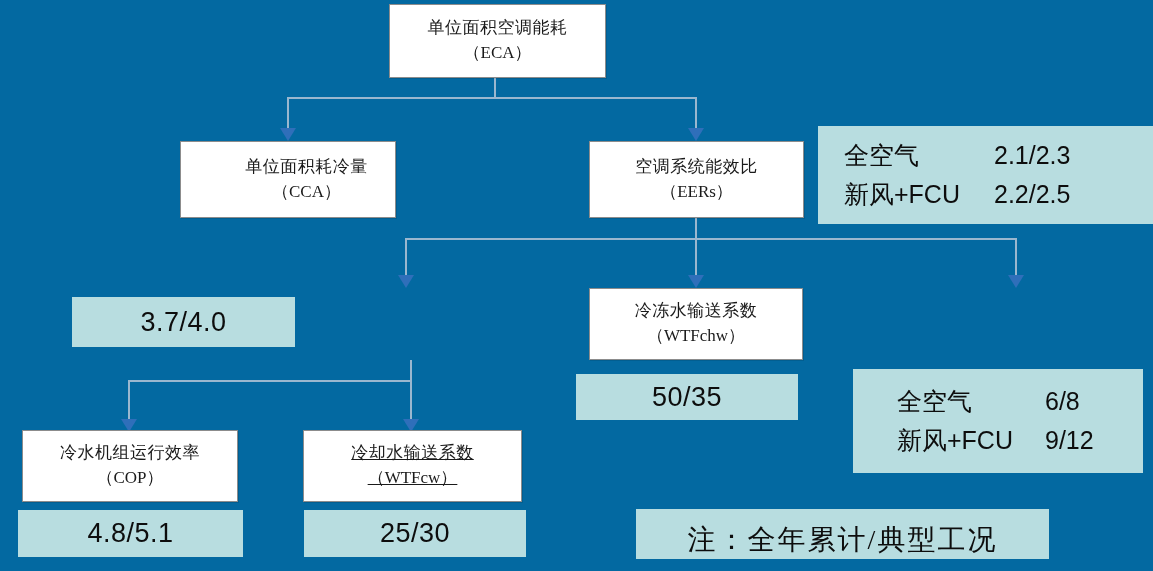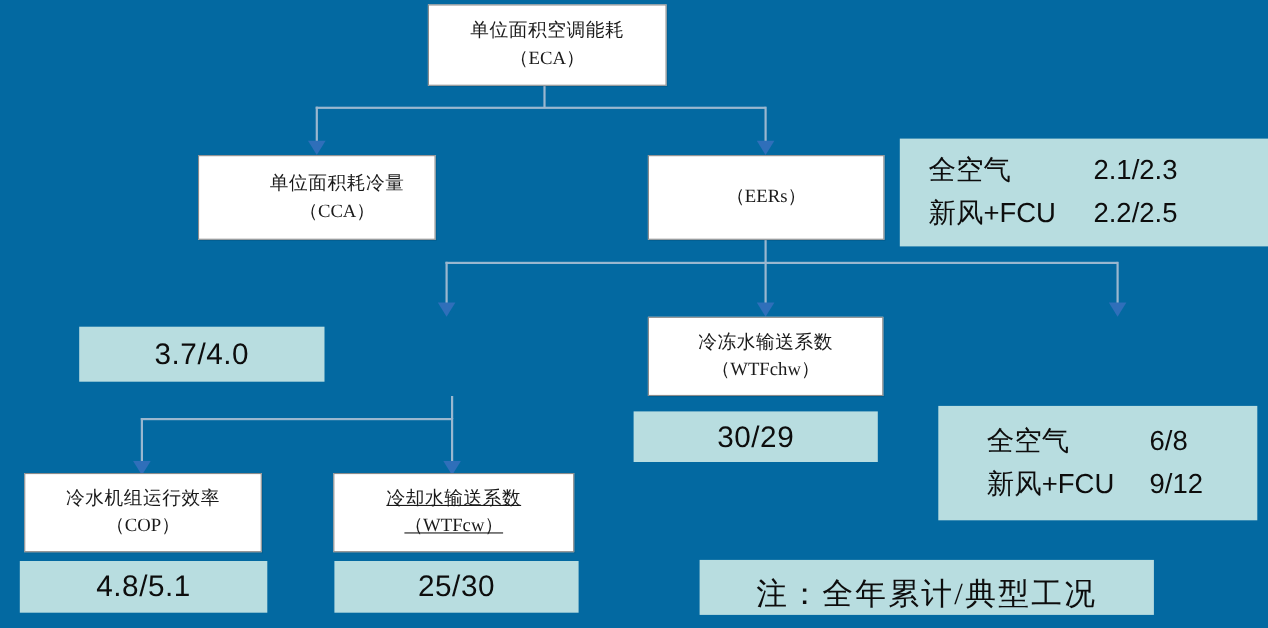--- a/index.html
+++ b/index.html
@@ -128,20 +128,21 @@
     <span class="cn">单位面积空调能耗</span>
     <span class="en">（ECA）</span>
   </div>
 
   <div class="node" style="left:180px; top:141px; width:216px; height:77px;padding-left:37px;">
     <span class="cn">单位面积耗冷量</span>
     <span class="en">（CCA）</span>
   </div>
 
   <div class="node" style="left:589px; top:141px; width:215px; height:77px;">
+    <span class="cn">空调系统能效比</span>
     <span class="en">（EERs）</span>
   </div>
 
 
   <div class="node" style="left:589px; top:288px; width:214px; height:72px;">
     <span class="cn">冷冻水输送系数</span>
     <span class="en">（WTFchw）</span>
   </div>
 
 
@@ -164,21 +165,21 @@
       <span class="plabel" style="width:150px;">新风+FCU</span>
       <span class="pval">2.2/2.5</span>
     </div>
   </div>
 
   <div class="hl num" style="left:72px; top:297px; width:223px; height:50px;">
     <span>3.7/4.0</span>
   </div>
 
   <div class="hl num" style="left:576px; top:374px; width:222px; height:46px;">
-    <span>30/29</span>
+    <span>50/35</span>
   </div>
 
   <div class="hl pair" style="left:853px; top:369px; width:290px; height:104px; padding-left:44px;">
     <div class="prow">
       <span class="plabel" style="width:148px;">全空气</span>
       <span class="pval">6/8</span>
     </div>
     <div class="prow">
       <span class="plabel" style="width:148px;">新风+FCU</span>
       <span class="pval">9/12</span>

